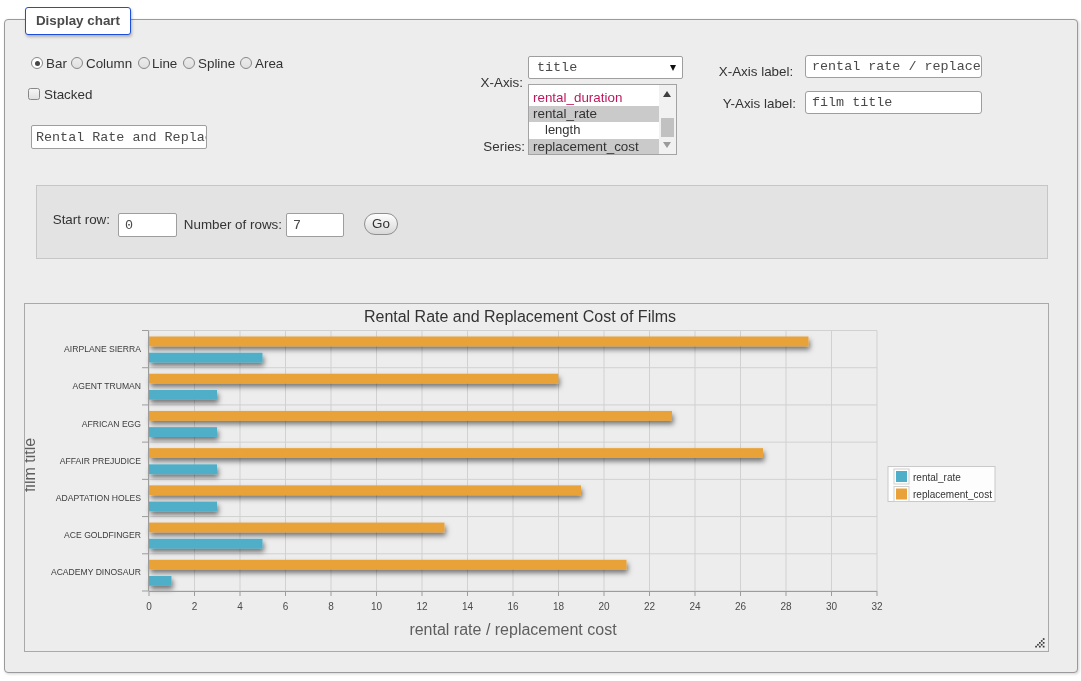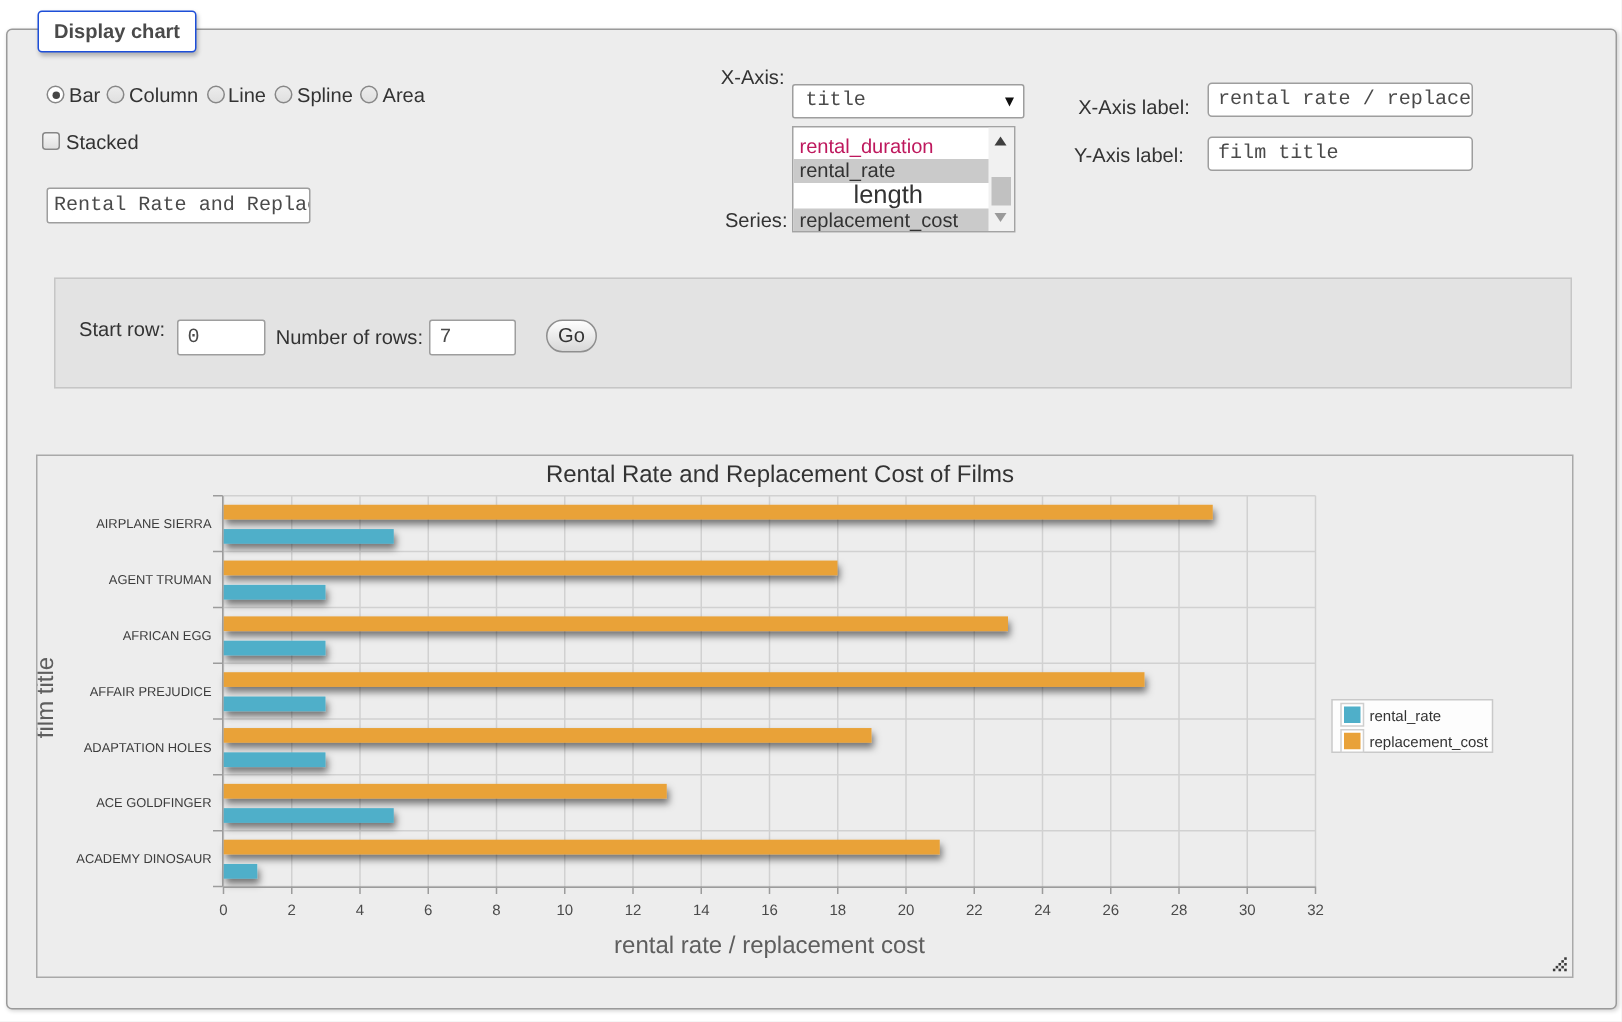--- a/index.html
+++ b/index.html
@@ -33,42 +33,42 @@
 <div class="radio" style="left:183px;top:57px;"></div>
 <div class="lbl abs" style="left:198px;top:56px;">Spline</div>
 <div class="radio" style="left:240px;top:57px;"></div>
 <div class="lbl abs" style="left:255px;top:56px;">Area</div>
 
 <div class="chk" style="left:28px;top:88px;"></div>
 <div class="lbl abs" style="left:44px;top:87px;">Stacked</div>
 
 <div class="inp" style="left:31px;top:125px;width:176px;height:24px;line-height:23px;padding-left:4px;">Rental Rate and Replacement Cost of Films</div>
 
-<div class="lbl abs" style="left:443px;top:44px;width:80px;text-align:right;">X-Axis:</div>
+<div class="lbl abs" style="left:443px;top:75px;width:80px;text-align:right;">X-Axis:</div>
 <div class="inp" style="left:528px;top:56px;width:155px;height:23px;line-height:22px;padding-left:8px;">title
   <span style="position:absolute;right:6px;top:8px;width:0;height:0;border-left:3.5px solid transparent;border-right:3.5px solid transparent;border-top:6px solid #101010;"></span>
 </div>
 
 <div class="lbl abs" style="left:445px;top:139px;width:80px;text-align:right;">Series:</div>
 <div class="abs" style="left:528px;top:84px;width:149px;height:71px;background:#fff;border:1px solid #a3a3a3;box-sizing:border-box;overflow:hidden;padding-top:5px;">
   <div style="font-size:13.4px;color:#be185d;height:16.2px;line-height:16.2px;padding-left:4px;">rental_duration</div>
   <div style="font-size:13.4px;color:#333;height:16.2px;line-height:16.2px;padding-left:4px;background:#cacaca;">rental_rate</div>
-  <div style="font-size:17px;color:#333;height:16.2px;line-height:16.2px;padding-left:0;margin-left:40px;">length</div>
+  <div style="font-size:13px;color:#333;height:16.2px;line-height:16.2px;padding-left:16px;">length</div>
   <div style="font-size:13.4px;color:#333;height:16.2px;line-height:16.2px;padding-left:4px;background:#cacaca;">replacement_cost</div>
 
   <div style="position:absolute;right:0;top:0;width:17px;height:100%;background:#f1f1f1;">
     <div style="position:absolute;left:4px;top:6px;width:0;height:0;border-left:4.5px solid transparent;border-right:4.5px solid transparent;border-bottom:6px solid #3f3f3f;"></div>
     <div style="position:absolute;left:2px;top:33px;width:13px;height:19px;background:#c1c1c1;"></div>
     <div style="position:absolute;left:4px;bottom:6px;width:0;height:0;border-left:4.5px solid transparent;border-right:4.5px solid transparent;border-top:6px solid #9a9a9a;"></div>
   </div>
 </div>
 
 <div class="lbl abs" style="left:716px;top:64px;width:80px;text-align:center;">X-Axis label:</div>
 <div class="inp" style="left:805px;top:55px;width:177px;height:23px;line-height:22px;border-radius:3px;">rental rate / replacement cost</div>
-<div class="lbl abs" style="left:716px;top:96px;width:80px;">Y-Axis label:</div>
+<div class="lbl abs" style="left:716px;top:96px;width:80px;text-align:right;">Y-Axis label:</div>
 <div class="inp" style="left:805px;top:91px;width:177px;height:23px;line-height:22px;border-radius:3px;">film title</div>
 
 <div class="abs" style="left:36px;top:185px;width:1012px;height:74px;background:#e3e3e3;border:1px solid #c6c6c6;box-sizing:border-box;"></div>
 <div class="lbl abs" style="left:30px;top:212px;width:80px;text-align:right;">Start row:</div>
 <div class="inp" style="left:118px;top:213px;width:59px;height:24px;line-height:23px;">0</div>
 <div class="lbl abs" style="left:182px;top:217px;width:100px;text-align:right;">Number of rows:</div>
 <div class="inp" style="left:286px;top:213px;width:58px;height:24px;line-height:23px;">7</div>
 <div class="abs" style="left:364px;top:213px;width:34px;height:22px;border:1px solid #8f8f8f;border-radius:11px;
      background:linear-gradient(#fefefe,#d8d8d8);box-sizing:border-box;text-align:center;line-height:20px;font-size:13.4px;color:#333;">Go</div>
 

